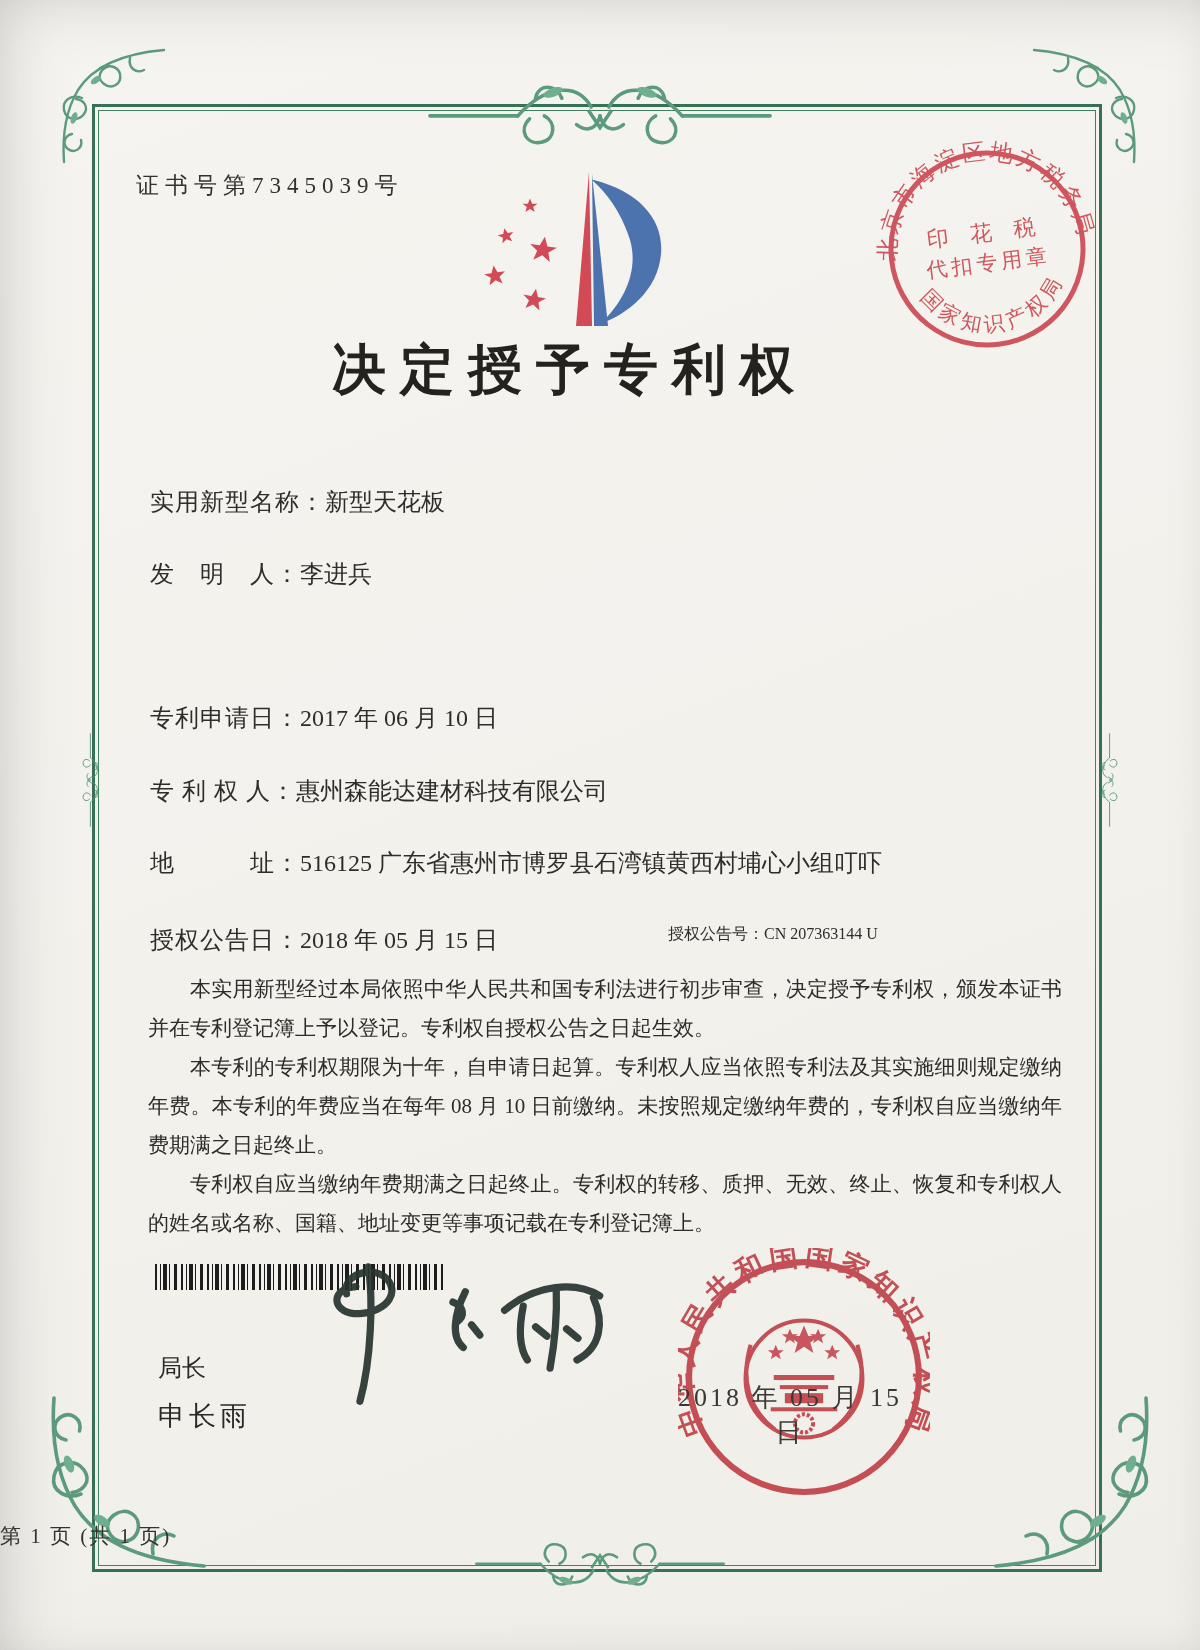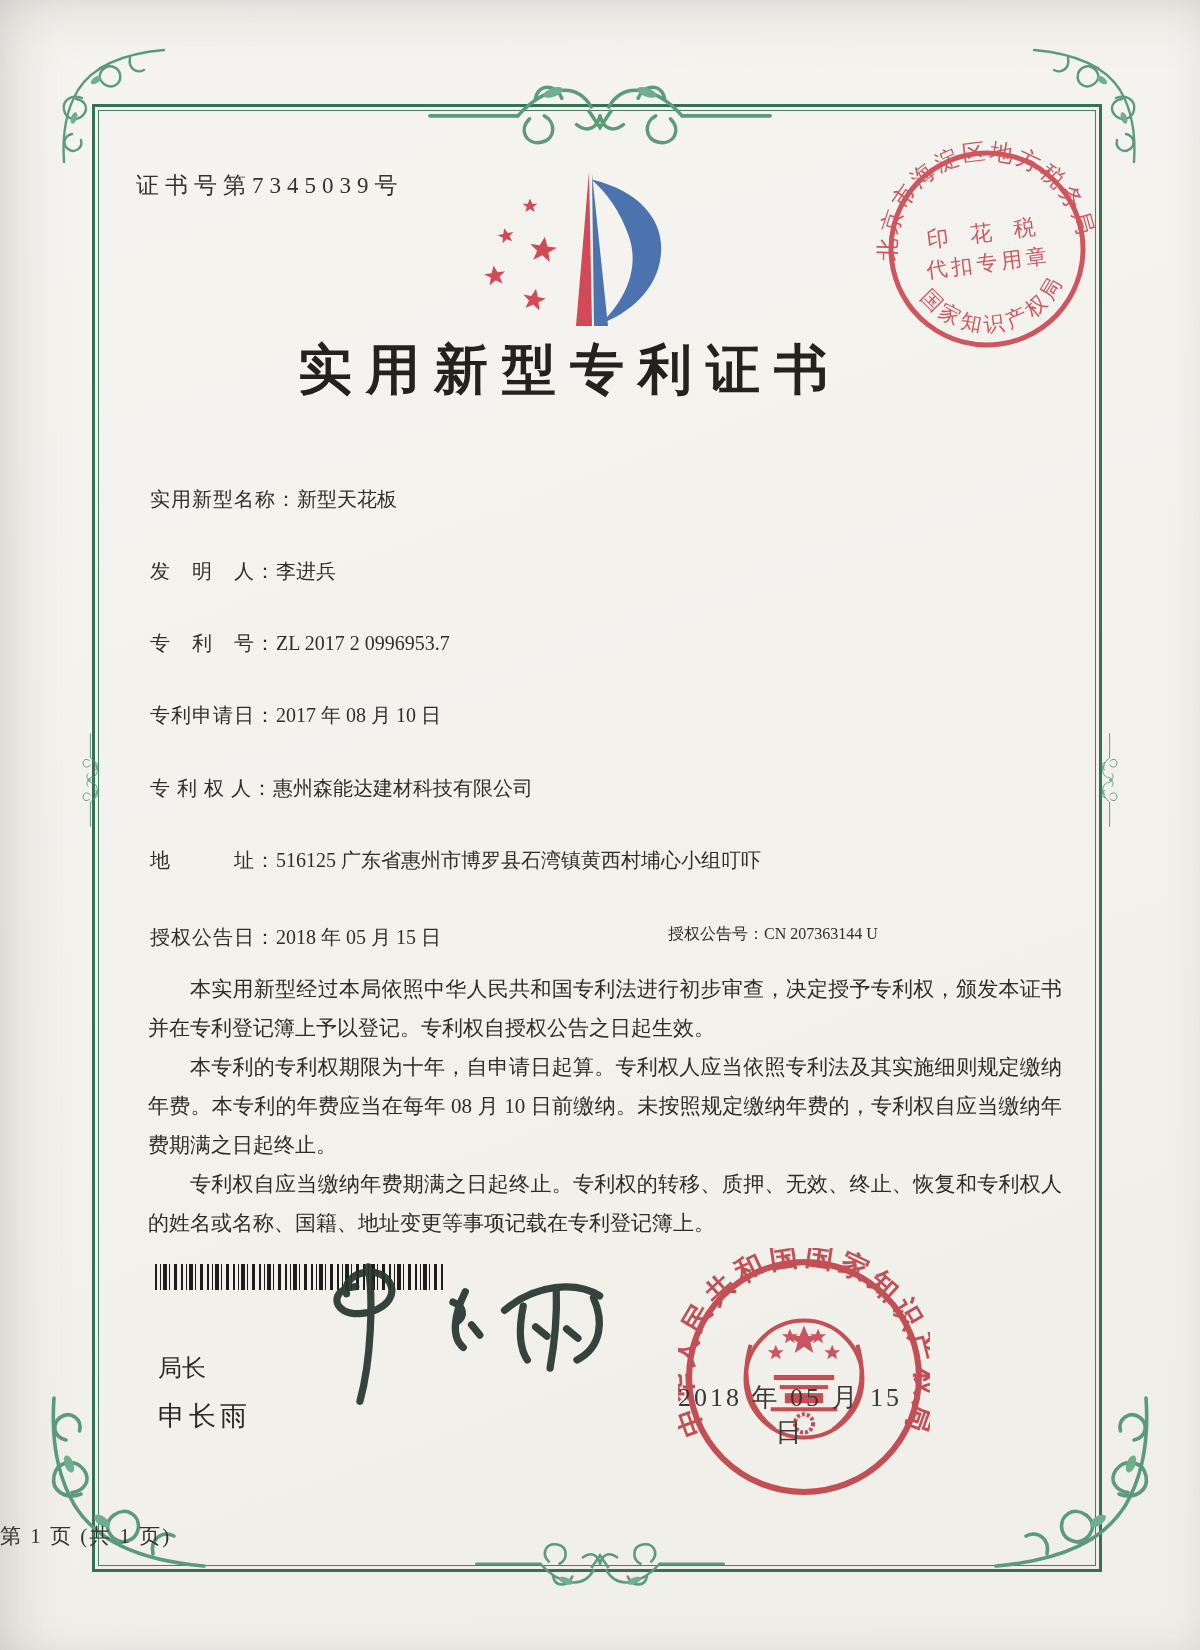--- a/index.html
+++ b/index.html
@@ -18,21 +18,21 @@
   .cert-no{position:absolute;left:136px;top:170px;font-size:23px;letter-spacing:6px;color:#33322f;}
   .logo{position:absolute;left:468px;top:158px;}
   .title{position:absolute;left:0;top:334px;width:1140px;text-align:center;
          font-size:54px;font-weight:700;letter-spacing:14px;color:#23221f;}
   
   .seal-top{position:absolute;left:872px;top:134px;transform:rotate(-7deg);opacity:.88;}
   .seal-bottom{position:absolute;left:678px;top:1248px;opacity:.9;mix-blend-mode:multiply;}
   .seal-date{position:absolute;left:660px;top:1380px;width:260px;text-align:center;
              font-size:26px;letter-spacing:3px;color:#3a3836;}
   
-  .field{position:absolute;left:150px;font-size:20px;white-space:nowrap;color:#2e2d2a;}
+  .field{position:absolute;left:150px;font-size:24px;white-space:nowrap;color:#2e2d2a;}
   .field .lab{letter-spacing:1px;}
   .grant-no{position:absolute;left:668px;font-size:16px;white-space:nowrap;color:#2e2d2a;}
   
   .body-text{position:absolute;left:148px;top:970px;width:914px;text-align:justify;
              font-size:21px;line-height:39px;color:#2d2c29;}
   .body-text p{margin:0;text-indent:2em;}
   
   .barcode{position:absolute;left:155px;top:1264px;width:288px;height:26px;
     background:repeating-linear-gradient(90deg,
       #1d1d1d 0 2px,transparent 2px 5px,#1d1d1d 5px 6px,transparent 6px 8px,
@@ -132,33 +132,30 @@
     <text class="seal-ring-text" font-size="23" fill="#cb414b" letter-spacing="3">
       <textPath href="#taxTop" startOffset="50%" text-anchor="middle">北京市海淀区地方税务局</textPath>
     </text>
     <text class="seal-ring-text" font-size="21" fill="#cb414b" letter-spacing="4">
       <textPath href="#taxBottom" startOffset="50%" text-anchor="middle">国家知识产权局</textPath>
     </text>
     <text x="115" y="106" text-anchor="middle" font-size="22" fill="#cb414b" letter-spacing="8">印 花 税</text>
     <text x="115" y="136" text-anchor="middle" font-size="21" fill="#cb414b" letter-spacing="4">代扣专用章</text>
   </svg>
 
-  <div class="title">实用新型专利证书</div>
+  <div class="title">决定授予专利权</div>
 
   <div class="field" style="top:486px">
     <span class="lab">实用新型名称：</span><span>新型天花板</span>
   </div>
   <div class="field" style="top:558px">
     <span class="lab">发　明　人：</span><span>李进兵</span>
   </div>
-  <div class="field" style="top:630px">
-    <span class="lab">专　利　号：</span><span>ZL 2017 2 0996953.7</span>
-  </div>
   <div class="field" style="top:702px">
-    <span class="lab">专利申请日：</span><span>2017 年 08 月 10 日</span>
+    <span class="lab">专利申请日：</span><span>2017 年 06 月 10 日</span>
   </div>
   <div class="field" style="top:775px">
     <span class="lab">专 利 权 人：</span><span>惠州森能达建材科技有限公司</span>
   </div>
   <div class="field" style="top:847px">
     <span class="lab">地　　　址：</span><span>516125 广东省惠州市博罗县石湾镇黄西村埔心小组叮吓</span>
   </div>
   <div class="field" style="top:924px">
     <span class="lab">授权公告日：</span><span>2018 年 05 月 15 日</span>
   </div>

